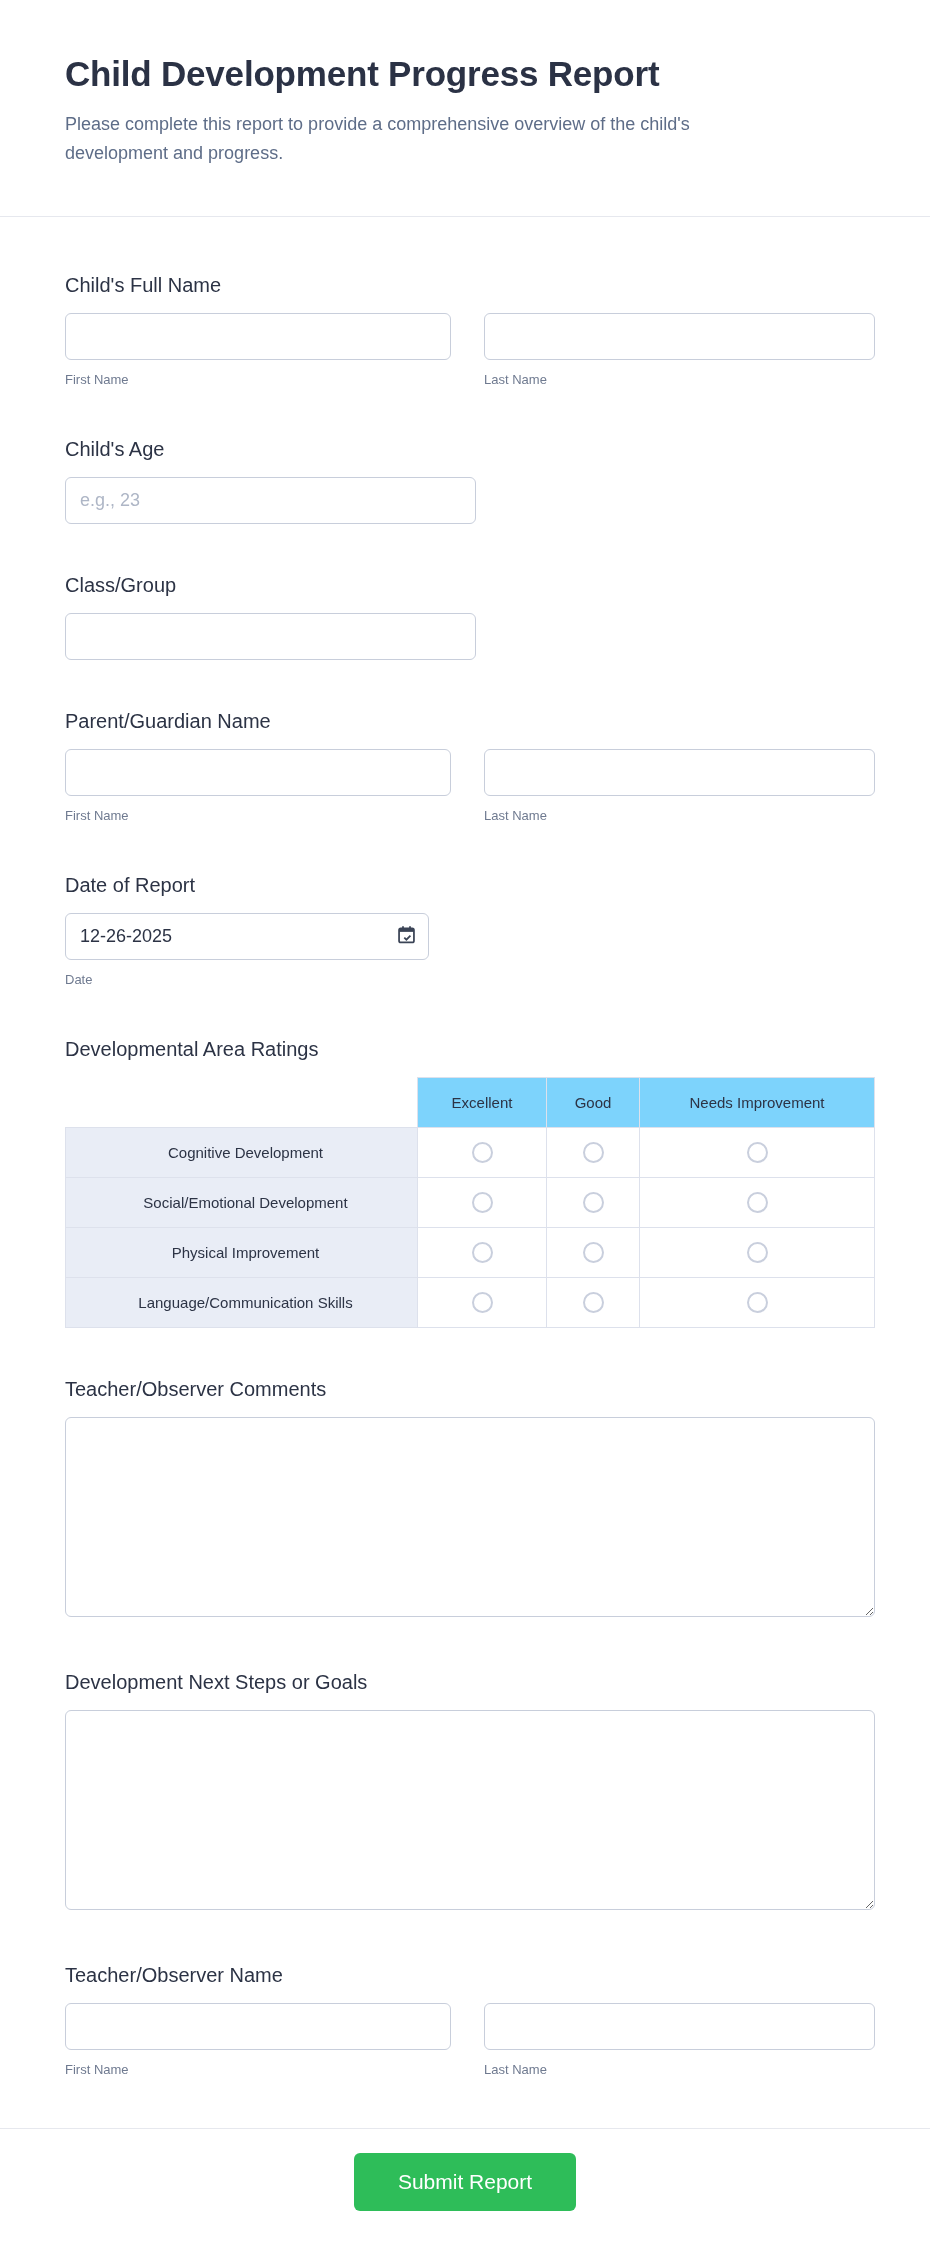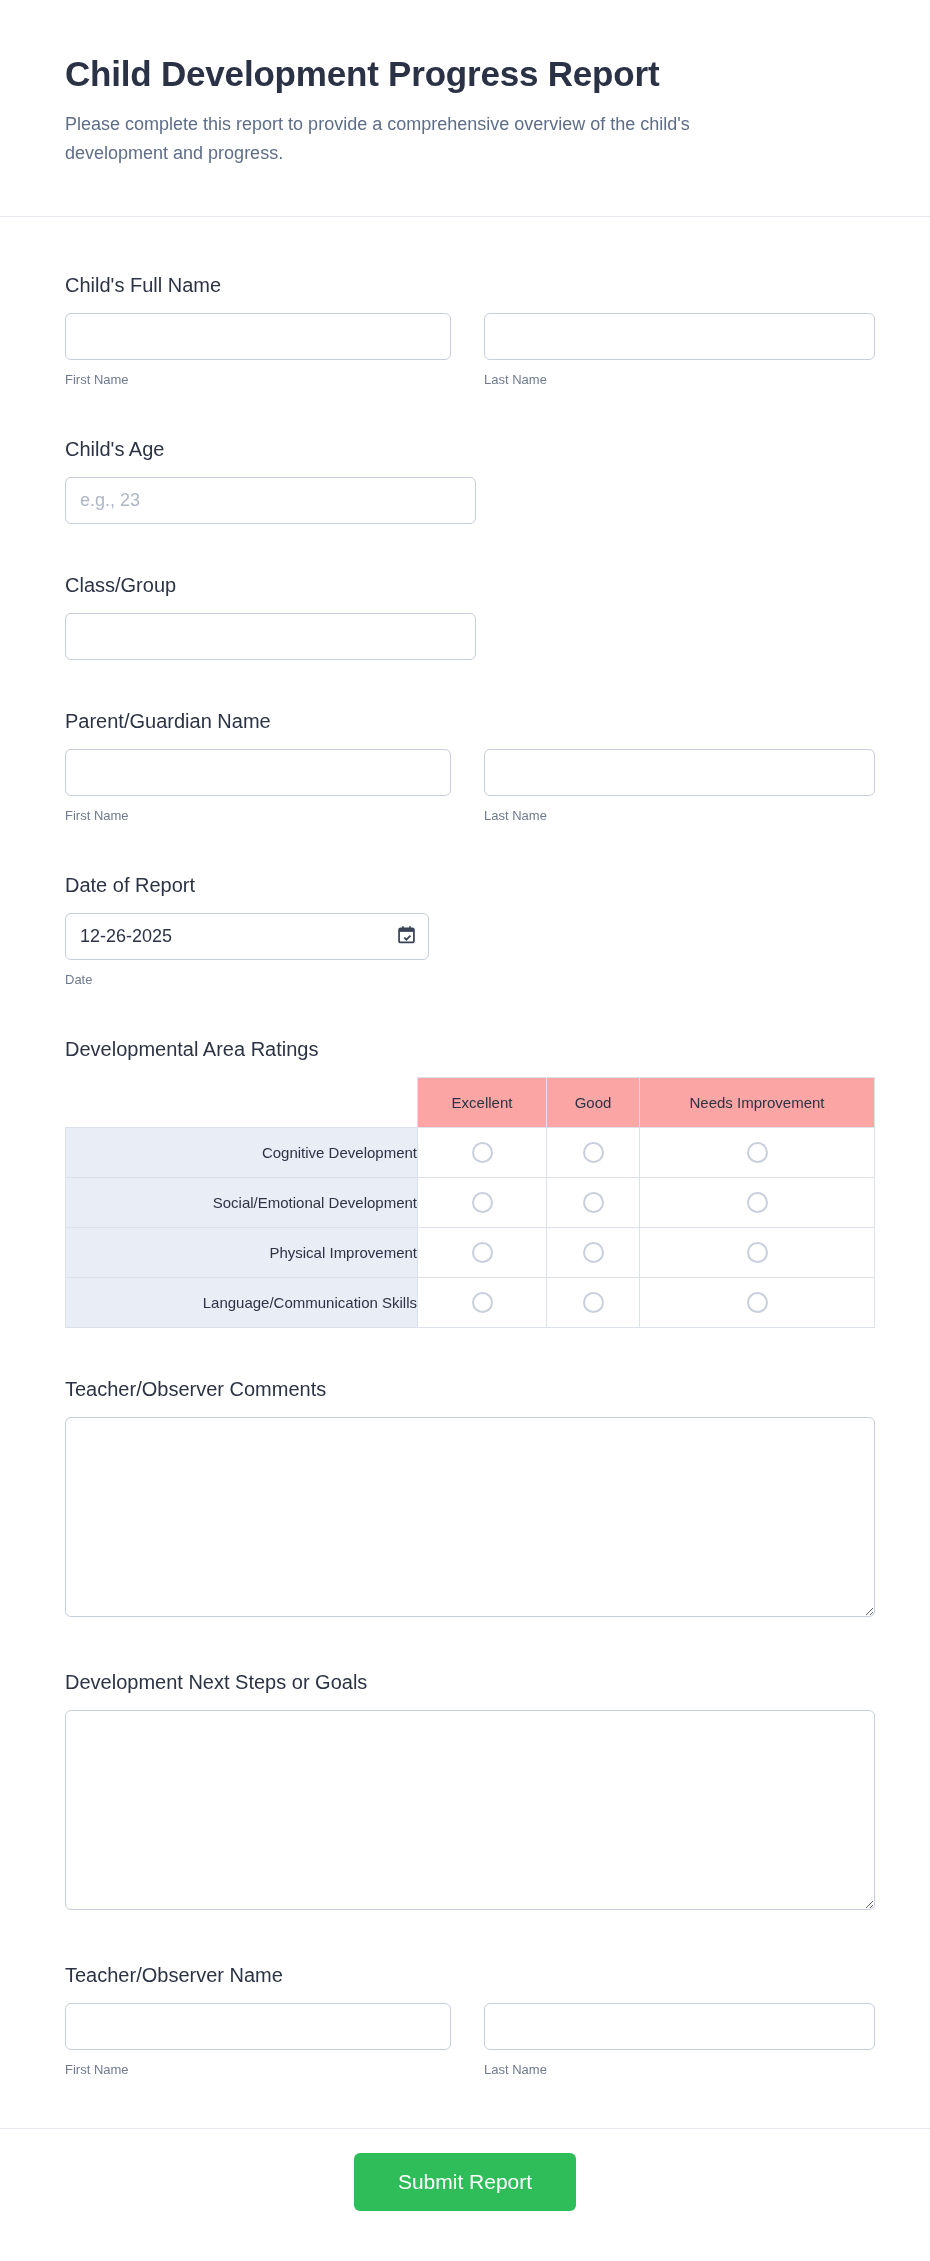--- a/index.html
+++ b/index.html
@@ -80,32 +80,32 @@
     width: 809px;
     margin-top: 13px;
   }
   .ratings-table th, .ratings-table td {
     border: 1px solid #dde1ec;
     height: 50px;
     vertical-align: middle;
   }
   .ratings-table .corner-cell { border: none; background: transparent; }
   .ratings-table th {
-    background: #fca5a5;
+    background: #7dd3fc;
     font-size: 15px;
     font-weight: 400;
     color: #2c3345;
     text-align: center;
   }
   .ratings-table td.row-label {
     background: #e9edf6;
     font-size: 15px;
     color: #2c3345;
     padding-left: 8px;
-    text-align: right;
+    text-align: center;
   }
   .ratings-table td.radio-cell { background: #ffffff; text-align: center; }
   .radio-circle {
     display: inline-block;
     width: 21px; height: 21px;
     border: 2px solid #c9cfdd;
     border-radius: 50%;
     background: #ffffff;
     vertical-align: middle;
     cursor: pointer;

